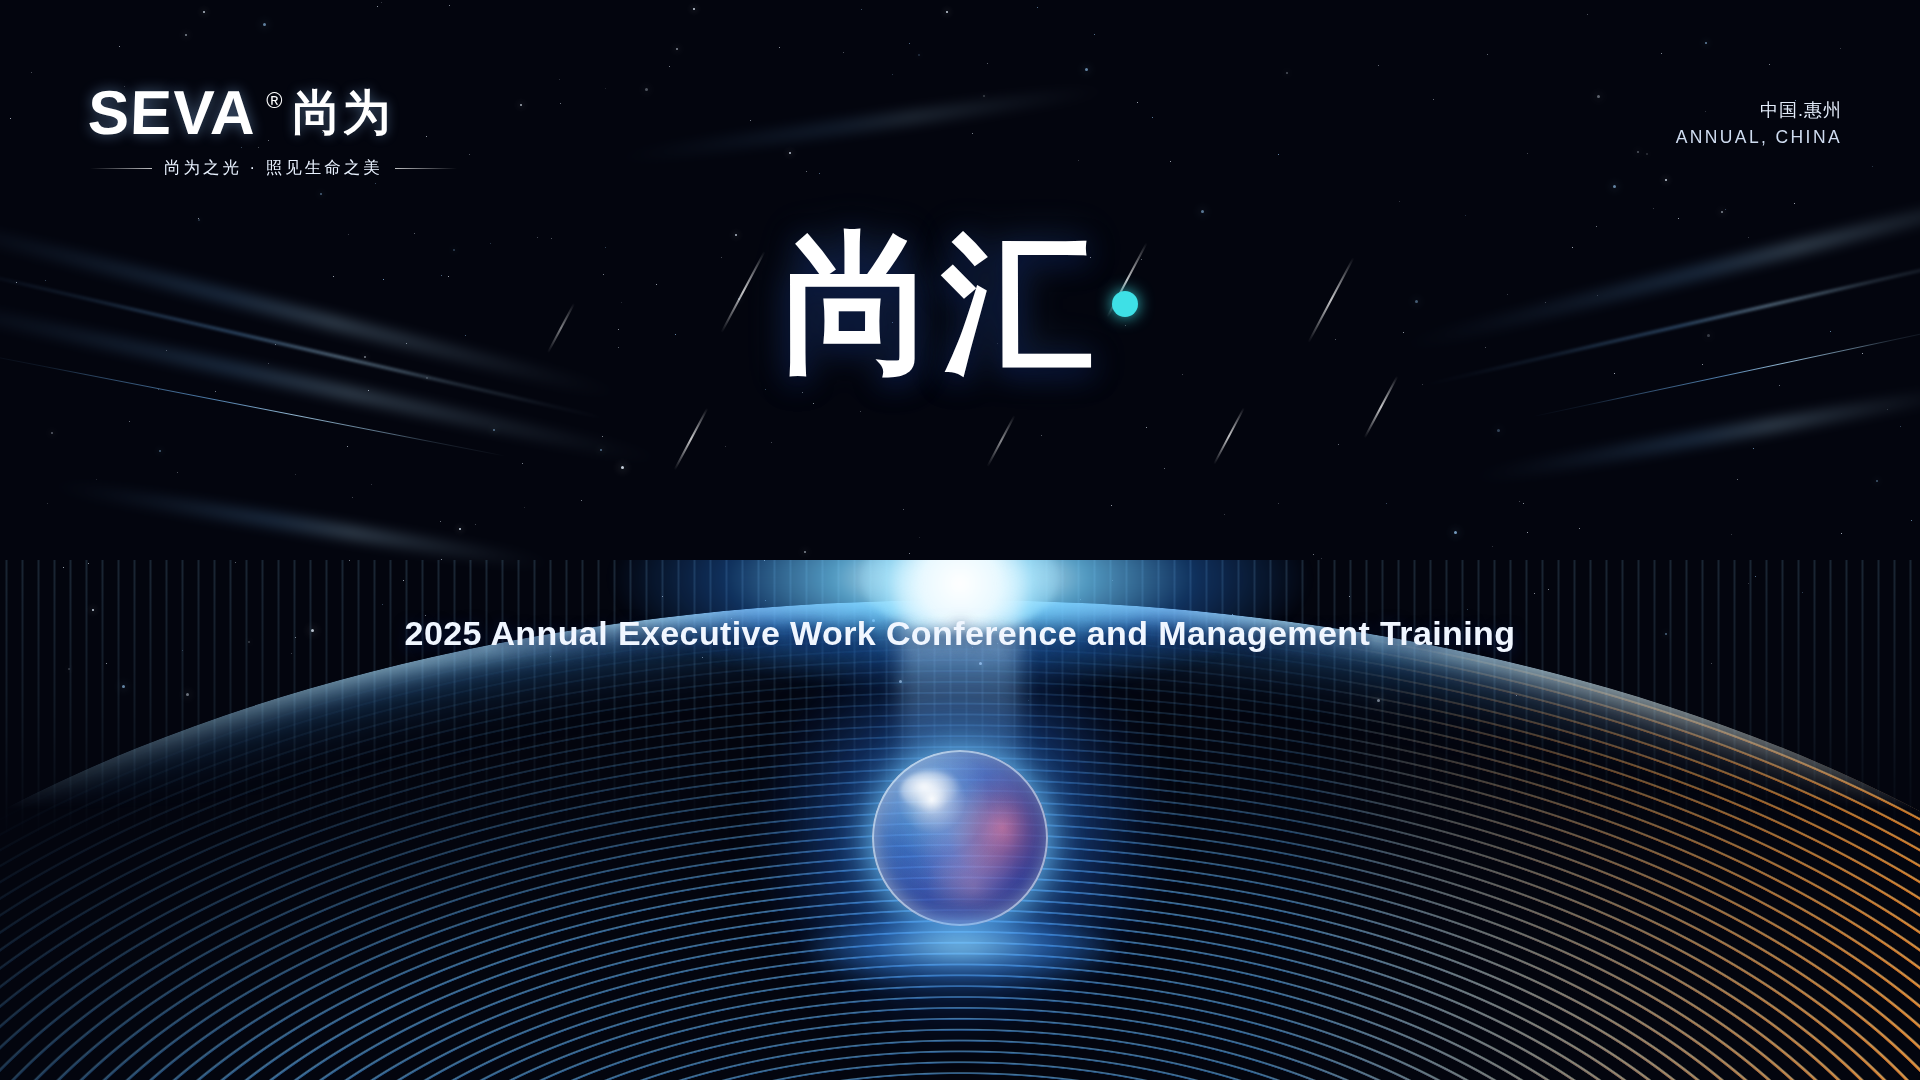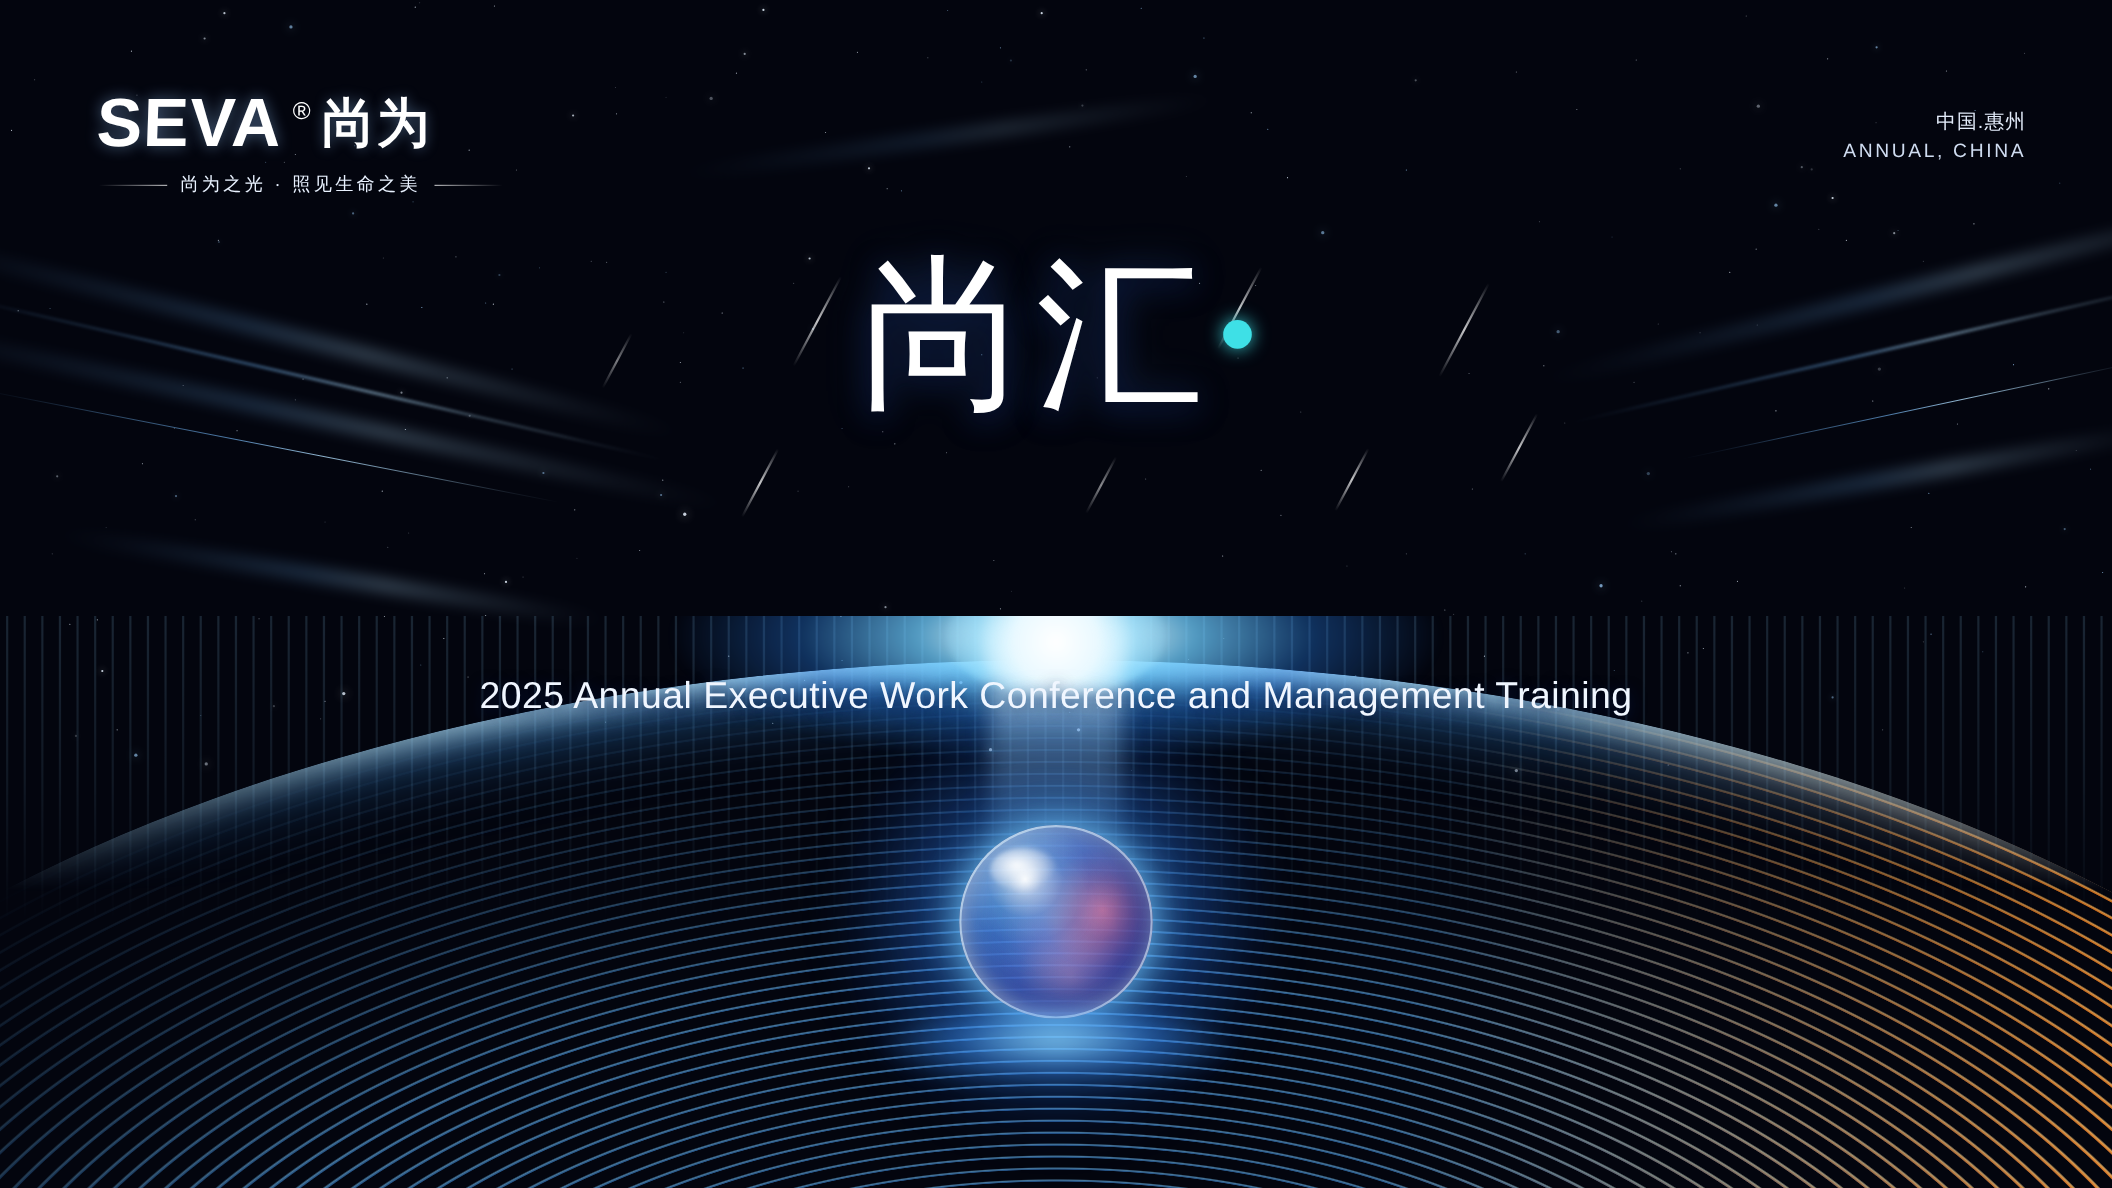--- a/index.html
+++ b/index.html
@@ -191,38 +191,38 @@
   .meet-div { width:1px; height:56px; background:linear-gradient(180deg, rgba(255,255,255,.15), rgba(255,255,255,.85), rgba(255,255,255,.15)); }
   .meet-right { text-align:left; }
   .meet-annual { font-size:19px; letter-spacing:3.2px; color:#e7effb; line-height:1.15; }
   .meet-meeting { font-size:30px; font-weight:700; letter-spacing:1.2px; color:#ffffff; line-height:1.15; }
   .meet-cn { margin-top:14px; font-size:18px; letter-spacing:1px; color:#e3ecfa; }
   .meet-en { margin-top:5px; font-size:17.5px; letter-spacing:2.4px; color:#cfdcf0; }
 
   .headline-wrap { position:absolute; left:0; right:0; top:228px; text-align:center; }
   .headline {
     display:inline-flex; align-items:center; justify-content:center; gap:10px;
-    font-size:152px; font-weight:400; color:#ffffff; line-height:1;
+    font-size:152px; font-weight:700; color:#ffffff; line-height:1;
     letter-spacing:8px; font-family:"DejaVu Sans","Liberation Sans",sans-serif;
     text-shadow:0 6px 26px rgba(6,20,70,.85), 0 0 40px rgba(120,190,255,.25);
   }
   .headline .dot {
     width:26px; height:26px; border-radius:50%; background:#3ee0e6; flex:0 0 auto;
     box-shadow:0 0 16px rgba(62,224,230,.9);
   }
 
   .subtitle-cn {
     position:absolute; left:0; right:0; top:400px; text-align:center;
     font-size:88px; font-weight:700; color:#ffffff; letter-spacing:4px;
     font-family:"DejaVu Sans","Liberation Sans",sans-serif;
     text-shadow:0 5px 20px rgba(4,14,55,.9), 0 0 34px rgba(130,195,255,.2);
   }
   .subtitle-en {
     position:absolute; left:0; right:0; top:614px; text-align:center;
-    font-size:34px; font-weight:400; color:#f0f6ff; letter-spacing:.4px;
+    font-size:34px; font-weight:700; color:#f0f6ff; letter-spacing:.4px;
     font-family:"Liberation Sans","DejaVu Sans",sans-serif;
     text-shadow:0 3px 14px rgba(6,20,70,.8);
   }
 </style>
 </head>
 <body>
 
 <div id="stage">
 
   <div class="stars" id="stars">

